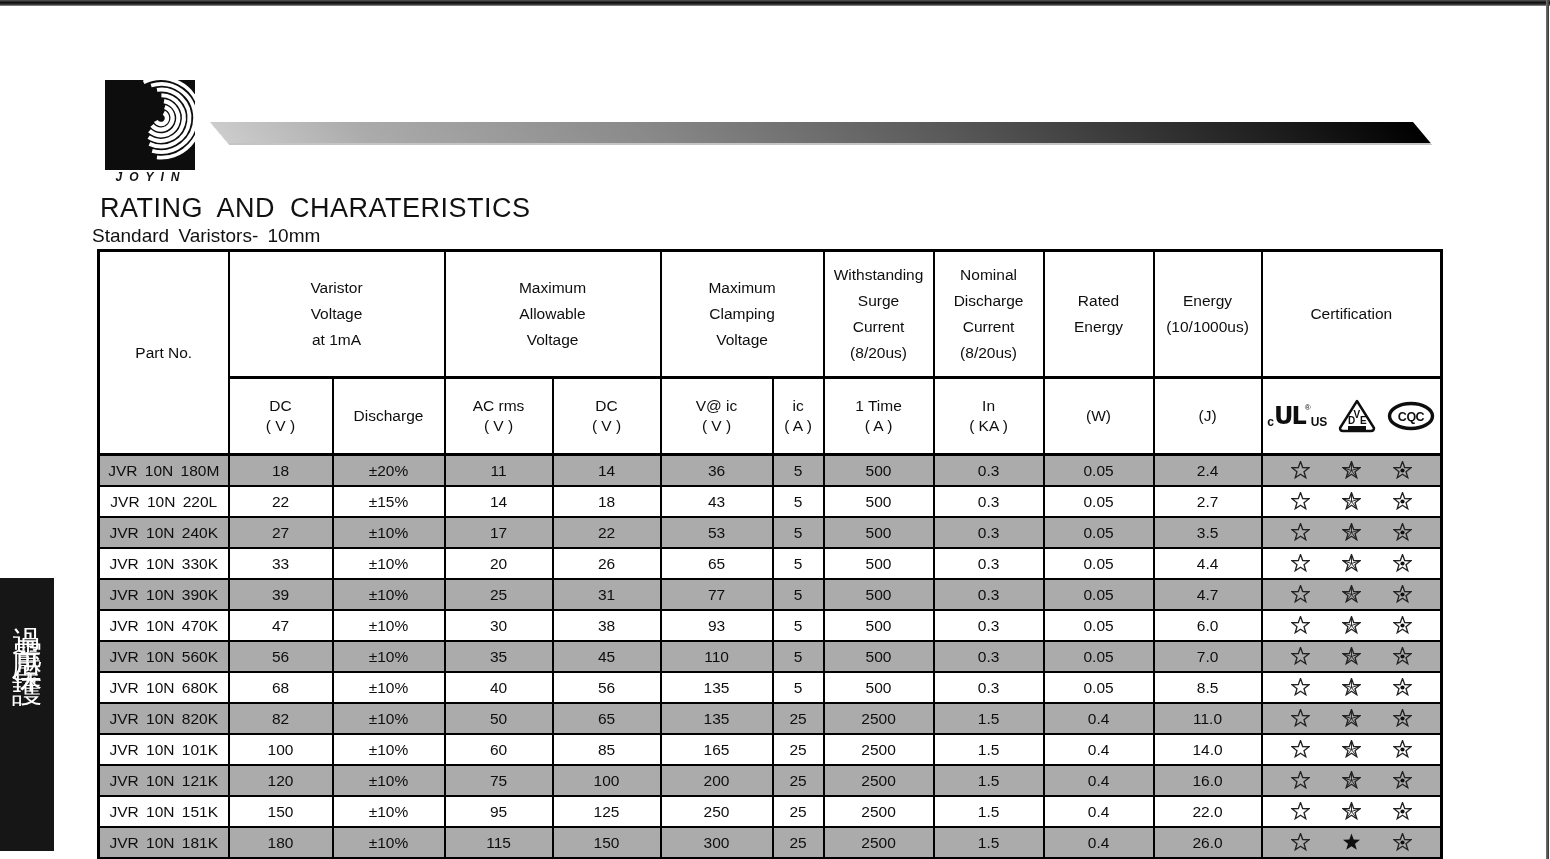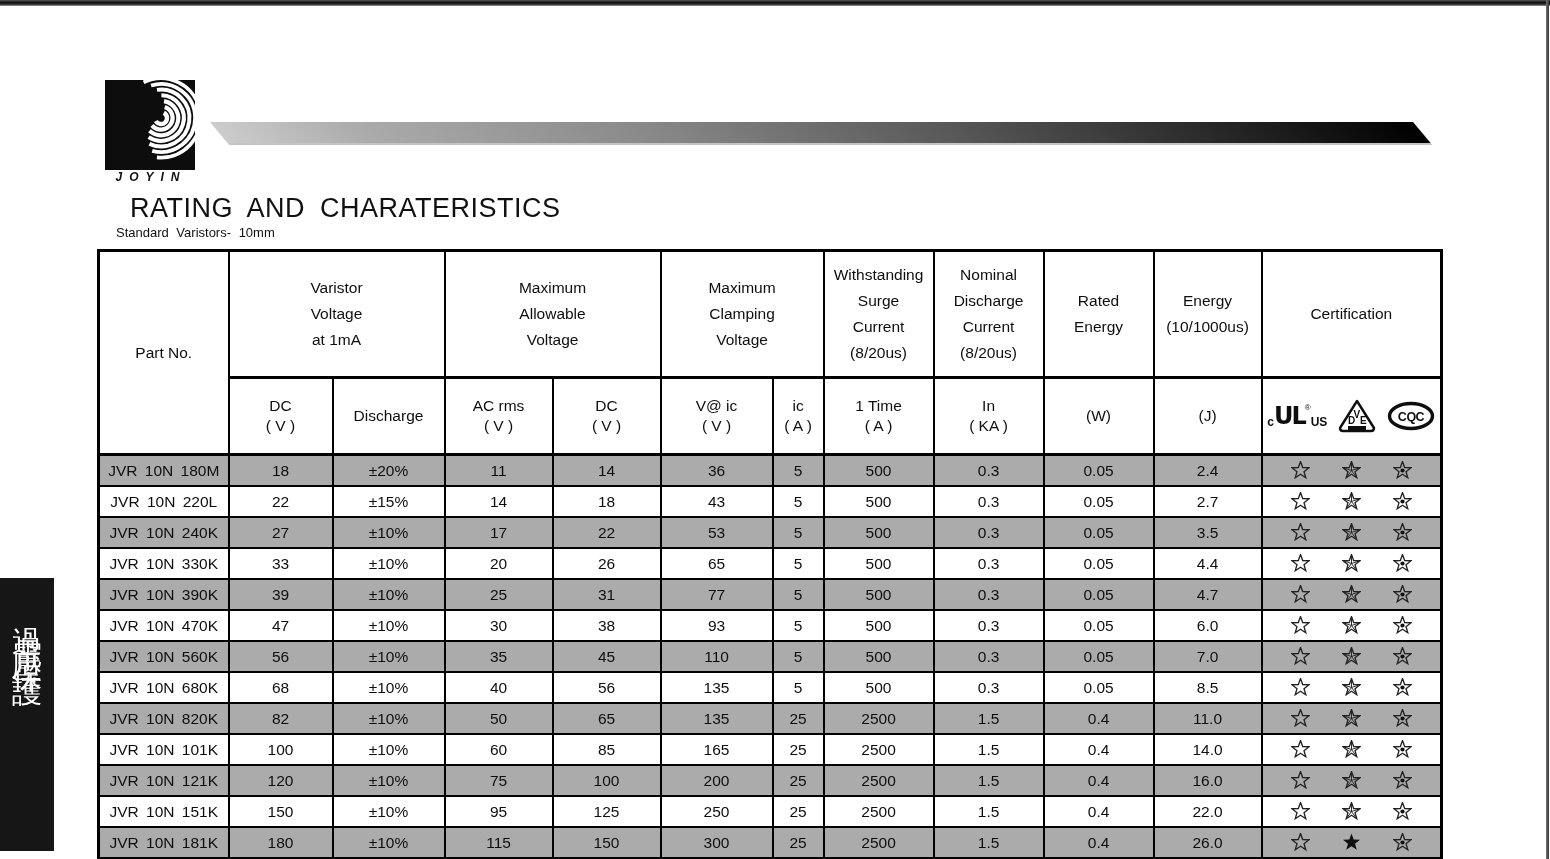--- a/index.html
+++ b/index.html
@@ -21,22 +21,22 @@
 
   
   #logo-box{position:absolute;left:105px;top:80px;width:90px;height:90px;background:#0d0d0d;}
   #brand-wordmark{position:absolute;left:103px;top:170px;width:96px;text-align:center;
             font-style:italic;font-weight:bold;font-size:12px;letter-spacing:7px;color:#111;}
   #site-url{position:absolute;left:224px;top:86px;font-size:24px;color:#1c1c1c;letter-spacing:0.5px;}
   #gradient-bar{position:absolute;left:210px;top:122px;width:1203px;height:21px;
             transform:skewX(40deg);transform-origin:0 0;
             background:linear-gradient(90deg,#cccccc 0%,#ababab 12%,#8a8a8a 35%,#565656 62%,#1d1d1d 88%,#000 100%);
             box-shadow:0 2px 0 #c4c4c4;}
-  #page-title{position:absolute;left:100px;top:193px;font-size:27px;color:#111;word-spacing:7px;letter-spacing:0.5px;margin-left:30px;}
-  #page-subtitle{position:absolute;left:116px;top:225px;font-size:13px;color:#111;word-spacing:4px;}
+  #page-title{position:absolute;left:100px;top:193px;font-size:27px;color:#111;word-spacing:7px;letter-spacing:0.5px;}
+  #page-subtitle{position:absolute;left:92px;top:225px;font-size:19px;color:#111;word-spacing:4px;}
 
   
   #table-wrap{position:absolute;left:97px;top:249px;}
   table.ratings{border-collapse:collapse;table-layout:fixed;width:1343px;border:3px solid #000;}
   table.ratings th, table.ratings td{border:2px solid #000;font-weight:normal;padding:0;
             text-align:center;vertical-align:middle;color:#0e0e0e;}
   tr.group-row th{height:124px;font-size:15.5px;line-height:26px;white-space:pre-line;border-bottom:3px solid #000;}
   tr.sub-row th{height:47px;font-size:15.5px;line-height:20px;white-space:pre-line;border-bottom:3px solid #000;}
   th.part-head{border-bottom:3px solid #000;}
   tbody td{height:29px;font-size:15.5px;border-top:1px solid #000;border-bottom:1px solid #000;}

